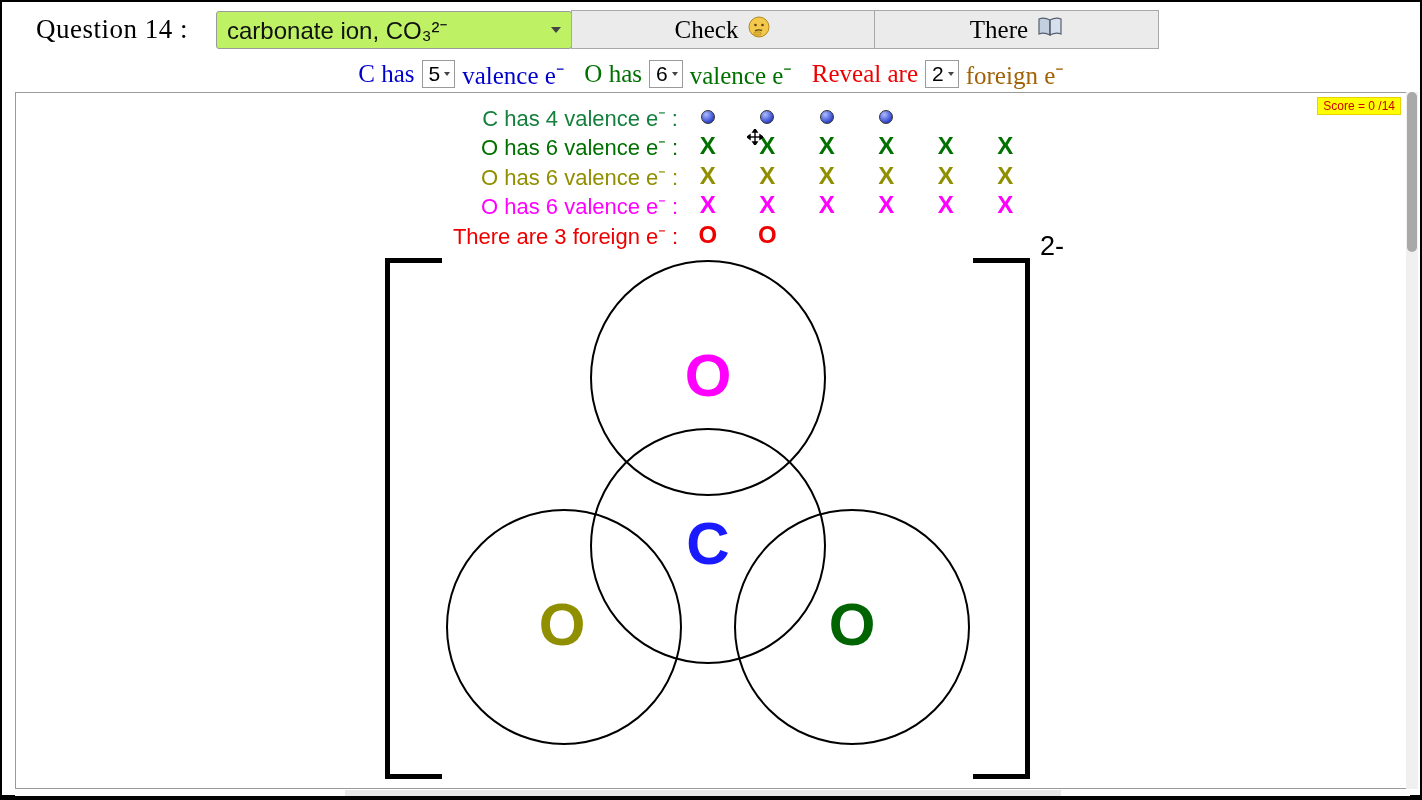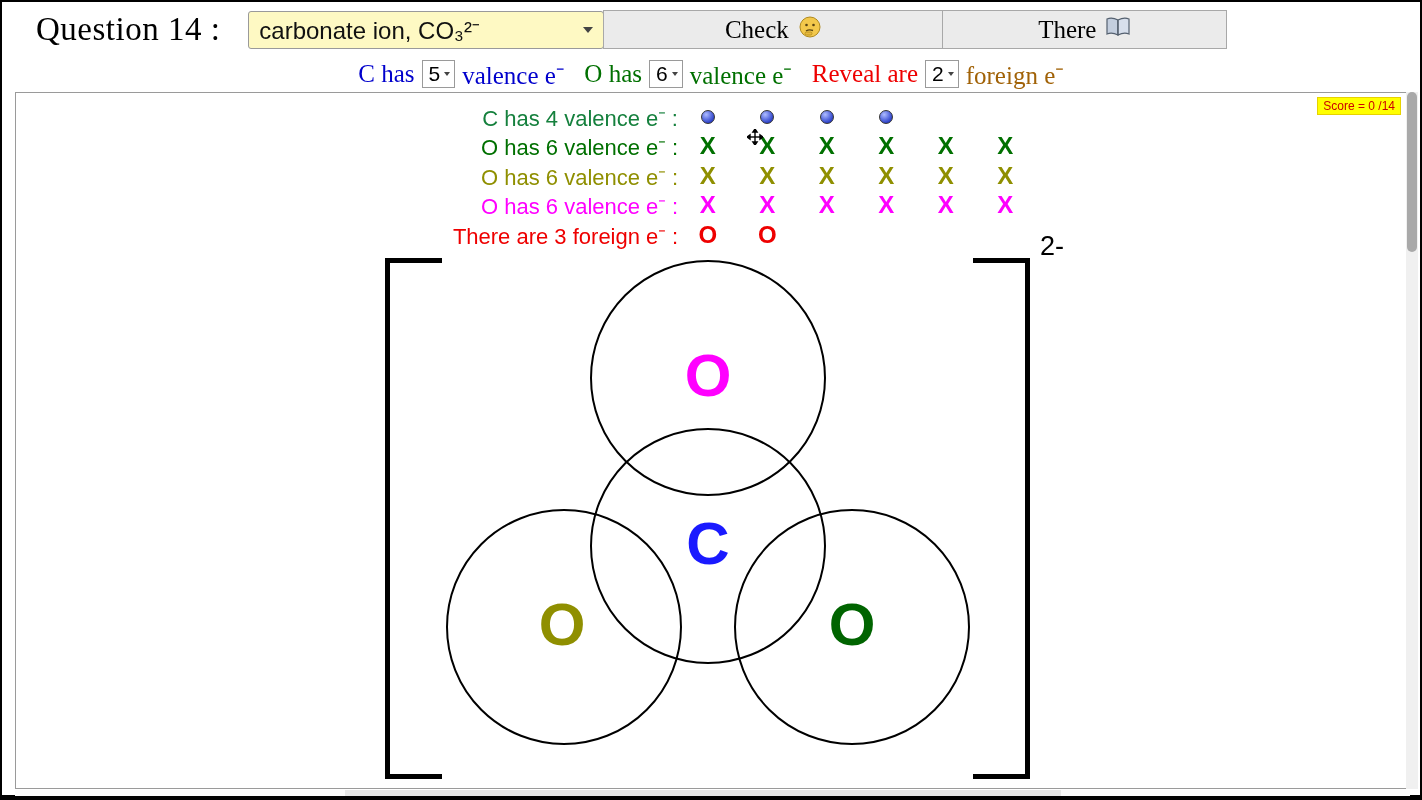--- a/index.html
+++ b/index.html
@@ -6,36 +6,36 @@
   html,body { width:1422px; height:800px; background:#fff; overflow:hidden; }
   #screen {
     position:relative; width:1422px; height:800px;
     border:2px solid #000; border-bottom:5px solid #000;
     background:#fff;
     font-family:"Liberation Serif", serif;
   }
 
   
   .topbar { display:flex; align-items:center; height:55px; padding-left:34px; }
-  .q-label { font-size:33px; color:#000; letter-spacing:0.5px; }
+  .q-label { font-size:27px; color:#000; letter-spacing:0.5px; }
   .molecule-select {
     margin-left:28px; width:356px; height:38px;
-    background:#fef9c3; border:1px solid #9a9a9a; border-radius:3px;
+    background:#bef264; border:1px solid #9a9a9a; border-radius:3px;
     display:flex; align-items:center; padding:0 10px;
     font-family:"Liberation Sans", sans-serif; font-size:24px; color:#111;
     cursor:default;
   }
   .molecule-select .sel-text { flex:1; white-space:nowrap; overflow:hidden; }
   .chev { width:0; height:0; border-left:5px solid transparent; border-right:5px solid transparent; border-top:6px solid #444; margin-left:6px; }
   .btn {
     height:39px; border:1px solid #a8a8a8; background:#ebebeb;
     display:flex; align-items:center; justify-content:center; gap:9px;
     font-size:25px; color:#000; cursor:default; margin-left:-1px;
   }
-  .btn-check { width:340px; }
+  .btn-check { width:304px; }
   .btn-reveal { width:285px; }
   .btn-reset { width:259px; }
   .btn .uicon { font-family:"DejaVu Sans", sans-serif; font-size:22px; }
 
   
   .subbar { height:33px; display:flex; align-items:center; justify-content:center; gap:7px; font-size:25px; }
   .subbar .grp { display:flex; align-items:center; gap:7px; }
   .mini-select {
     display:inline-flex; align-items:center; border:1px solid #9a9a9a; background:#fff;
     height:28px; padding:0 4px 0 6px; font-family:"Liberation Sans", sans-serif;

